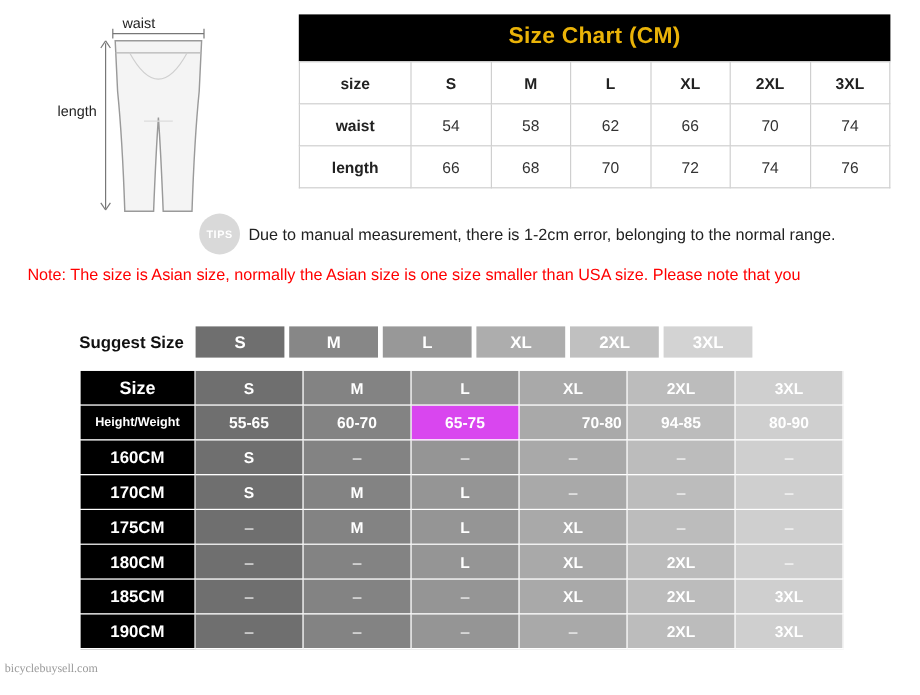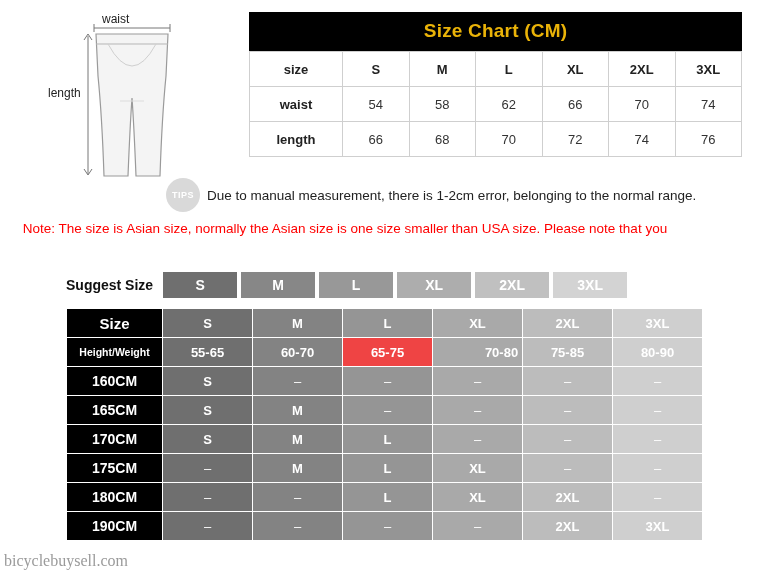--- a/index.html
+++ b/index.html
@@ -164,21 +164,21 @@
   }
   .matrix .rowlabel {
     background: #000;
     font-size: 14px;
   }
   .matrix .dash { font-weight: normal; }
   .watermark {
     position: absolute;
     left: 4px;
     top: 552px;
-    font-size: 16px;
+    font-size: 10px;
     color: #9a9a9a;
     font-family: "Liberation Serif", serif;
   }
 </style>
 </head>
 <body>
 
 <div class="diagram">
   <svg class="pants-svg" width="230" height="175" viewBox="0 0 230 175">
 
@@ -261,44 +261,35 @@
         <th style="background: rgb(131, 131, 131);">M</th>
         <th style="background: rgb(149, 149, 149);">L</th>
         <th style="background: rgb(169, 169, 169);">XL</th>
         <th style="background: rgb(188, 188, 188);">2XL</th>
         <th style="background: rgb(207, 207, 207);">3XL</th>
       </tr>
       <tr>
         <th class="corner-sub">Height/Weight</th>
         <th style="background: rgb(111, 111, 111);">55-65</th>
         <th style="background: rgb(131, 131, 131);">60-70</th>
-        <th style="background: #ef4444;">65-75</th>
+        <th style="background: #d946ef;">65-75</th>
         <th style="background: rgb(169, 169, 169); padding-left: 48px;">70-80</th>
-        <th style="background: rgb(188, 188, 188);">75-85</th>
+        <th style="background: rgb(188, 188, 188);">94-85</th>
         <th style="background: rgb(207, 207, 207);">80-90</th>
       </tr>
       <tr>
         <th class="rowlabel">160CM</th>
         <td style="background: rgb(111, 111, 111);">S</td>
         <td class="dash" style="background: rgb(131, 131, 131);">–</td>
         <td class="dash" style="background: rgb(149, 149, 149);">–</td>
         <td class="dash" style="background: rgb(169, 169, 169);">–</td>
         <td class="dash" style="background: rgb(188, 188, 188);">–</td>
         <td class="dash" style="background: rgb(207, 207, 207);">–</td>
       </tr>
       <tr>
-        <th class="rowlabel">165CM</th>
-        <td style="background: rgb(111, 111, 111);">S</td>
-        <td style="background: rgb(131, 131, 131);">M</td>
-        <td class="dash" style="background: rgb(149, 149, 149);">–</td>
-        <td class="dash" style="background: rgb(169, 169, 169);">–</td>
-        <td class="dash" style="background: rgb(188, 188, 188);">–</td>
-        <td class="dash" style="background: rgb(207, 207, 207);">–</td>
-      </tr>
-      <tr>
         <th class="rowlabel">170CM</th>
         <td style="background: rgb(111, 111, 111);">S</td>
         <td style="background: rgb(131, 131, 131);">M</td>
         <td style="background: rgb(149, 149, 149);">L</td>
         <td class="dash" style="background: rgb(169, 169, 169);">–</td>
         <td class="dash" style="background: rgb(188, 188, 188);">–</td>
         <td class="dash" style="background: rgb(207, 207, 207);">–</td>
       </tr>
       <tr>
         <th class="rowlabel">175CM</th>
@@ -312,20 +303,29 @@
       <tr>
         <th class="rowlabel">180CM</th>
         <td class="dash" style="background: rgb(111, 111, 111);">–</td>
         <td class="dash" style="background: rgb(131, 131, 131);">–</td>
         <td style="background: rgb(149, 149, 149);">L</td>
         <td style="background: rgb(169, 169, 169);">XL</td>
         <td style="background: rgb(188, 188, 188);">2XL</td>
         <td class="dash" style="background: rgb(207, 207, 207);">–</td>
       </tr>
       <tr>
+        <th class="rowlabel">185CM</th>
+        <td class="dash" style="background: rgb(111, 111, 111);">–</td>
+        <td class="dash" style="background: rgb(131, 131, 131);">–</td>
+        <td class="dash" style="background: rgb(149, 149, 149);">–</td>
+        <td style="background: rgb(169, 169, 169);">XL</td>
+        <td style="background: rgb(188, 188, 188);">2XL</td>
+        <td style="background: rgb(207, 207, 207);">3XL</td>
+      </tr>
+      <tr>
         <th class="rowlabel">190CM</th>
         <td class="dash" style="background: rgb(111, 111, 111);">–</td>
         <td class="dash" style="background: rgb(131, 131, 131);">–</td>
         <td class="dash" style="background: rgb(149, 149, 149);">–</td>
         <td class="dash" style="background: rgb(169, 169, 169);">–</td>
         <td style="background: rgb(188, 188, 188);">2XL</td>
         <td style="background: rgb(207, 207, 207);">3XL</td>
       </tr>
     </tbody>
 </table>

